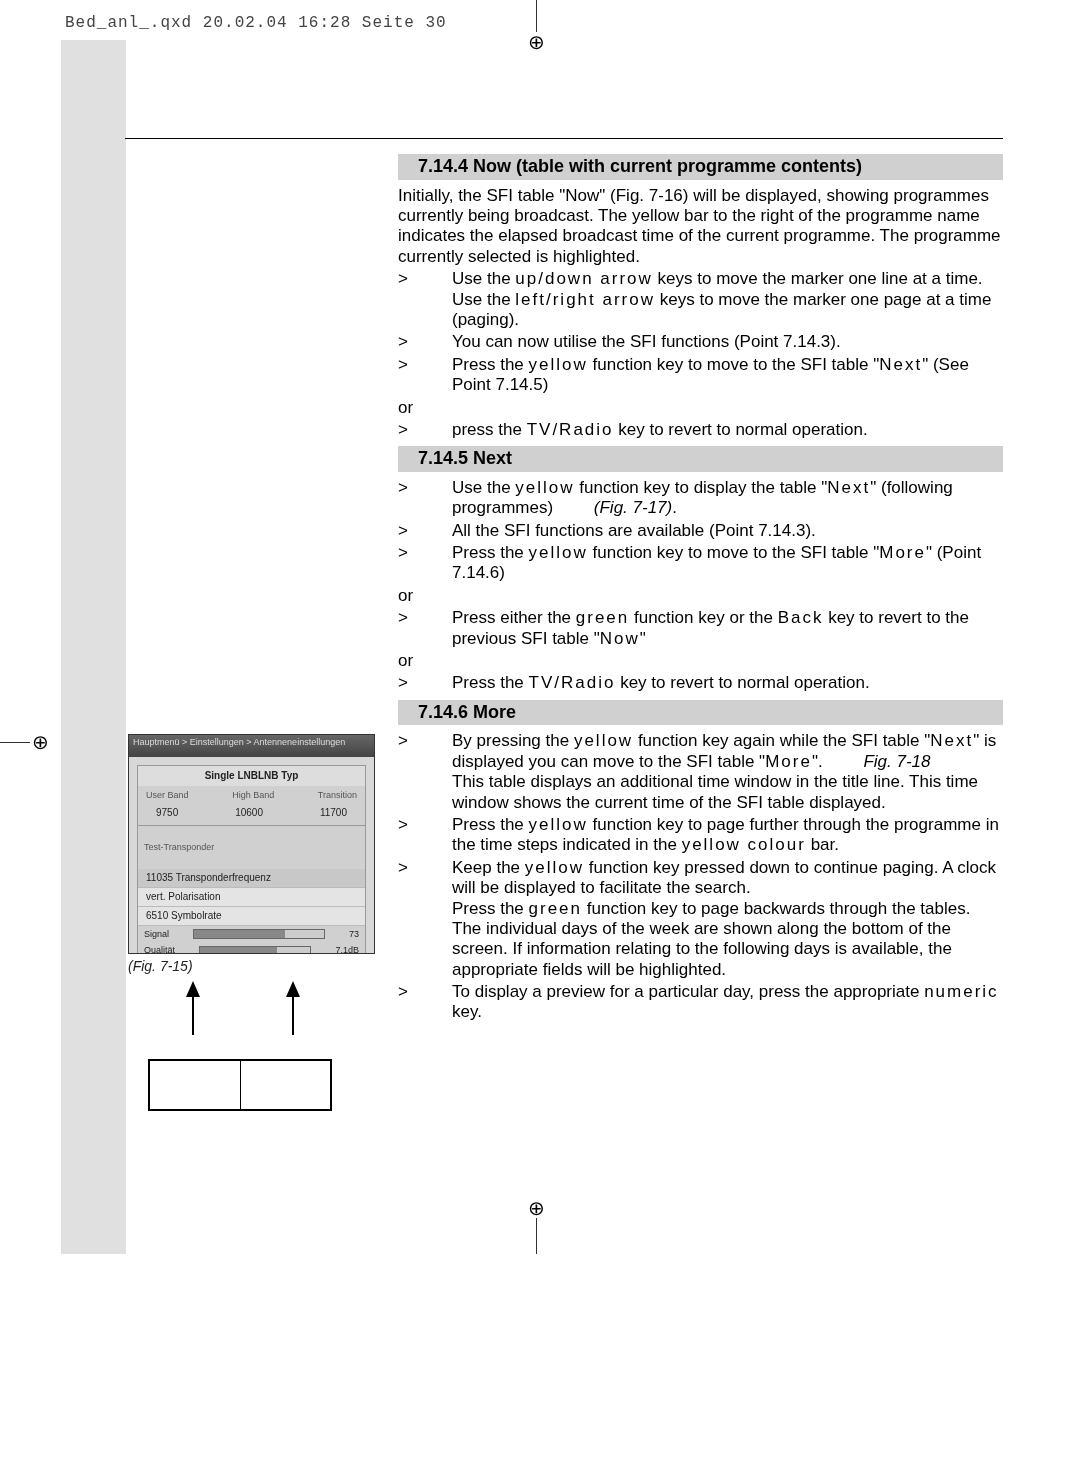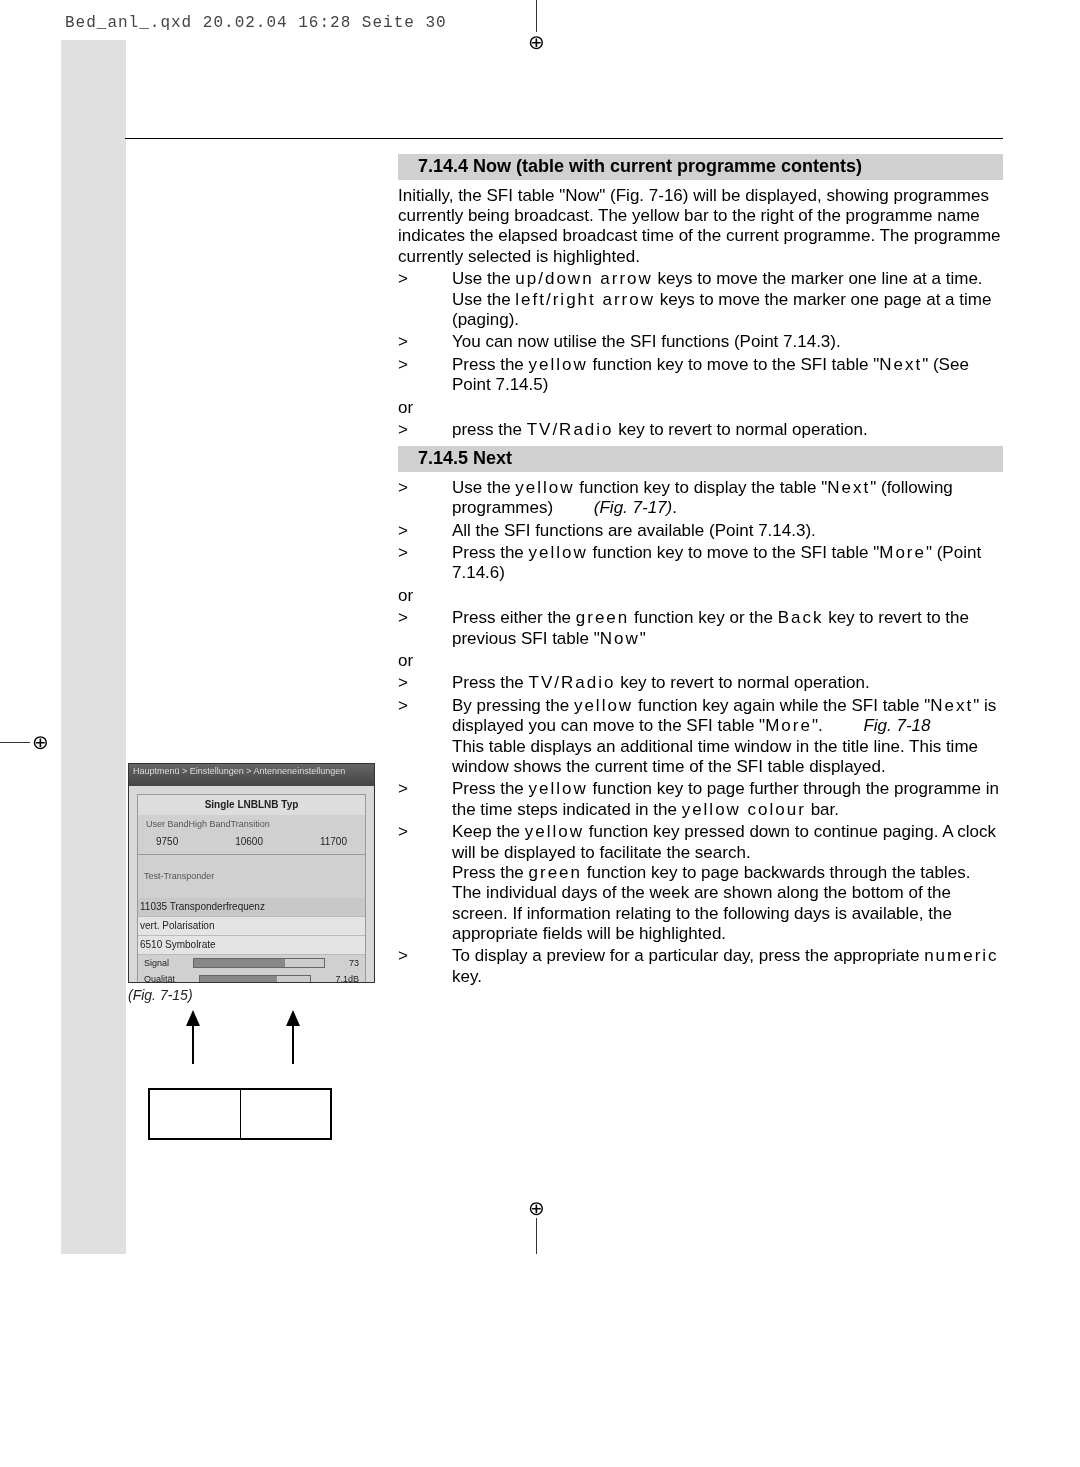--- a/index.html
+++ b/index.html
@@ -84,21 +84,21 @@
     font-size: 17px;
   }
   .content {
     position: absolute;
     top: 148px;
     left: 128px;
     width: 876px;
   }
   .figure-col {
     position: absolute;
-    top: 615px;
+    top: 586px;
     left: 0px;
     width: 250px;
   }
   .screenshot-box {
     width: 245px;
     height: 218px;
     background: #d8d8d8;
     border: 1px solid #333;
     position: relative;
     overflow: hidden;
@@ -111,21 +111,21 @@
     padding: 2px 4px;
   }
   .screenshot-box .inner {
     background: #d0d0d0;
     margin: 8px;
     border: 1px solid #999;
     font-size: 10px;
     color: #222;
   }
   .screenshot-box .row {
-    padding: 3px 2px;
+    padding: 3px 8px;
     border-bottom: 1px solid #bbb;
     background: #e4e4e4;
   }
   .screenshot-box .row.hl { background: #c8c8c8; }
   .screenshot-box .hdr {
     display: flex; justify-content: center;
     font-size: 10px; font-weight: bold;
     padding: 4px 2px; background: #ddd;
   }
   .screenshot-box .bars {
@@ -215,21 +215,21 @@
   <div class="content">
 
     <div class="figure-col">
       <div class="screenshot-box">
         <div class="titlebar">Hauptmenü &gt; Einstellungen &gt; Antenneneinstellungen</div>
         <div class="inner">
           <div class="hdr">
             <span>Single LNB</span>
             <span>LNB Typ</span>
           </div>
-          <div style="display:flex;padding:4px 8px;font-size:9px;color:#555;">
+          <div style="display:flex;justify-content:space-between;padding:4px 8px;font-size:9px;color:#555;">
             <span>User Band</span>
               <span>High Band</span>
               <span>Transition</span>
           </div>
           <div style="display:flex;justify-content:space-between;padding:2px 18px 6px;font-size:10px;">
             <span>9750</span>
               <span>10600</span>
               <span>11700</span>
           </div>
           <div style="border-top:1px solid #999;padding:16px 6px;font-size:9px;color:#555;">Test-Transponder</div>
@@ -297,20 +297,21 @@
         <div class="or-line">or</div>
         <div class="bullet-row">
           <div class="gt">&gt;</div>
           <div class="txt">Press either the <span class="spaced">green</span> function key or the <span class="spaced">Back</span> key to revert to the previous SFI table "<span class="spaced">Now</span>"</div>
         </div>
         <div class="or-line">or</div>
         <div class="bullet-row">
           <div class="gt">&gt;</div>
           <div class="txt">Press the <span class="spaced">TV/Radio</span> key to revert to normal operation.</div>
         </div>
+        <div class="sect-head">7.14.6 More</div>
         <div class="bullet-row">
           <div class="gt">&gt;</div>
           <div class="txt">By pressing the <span class="spaced">yellow</span> function key again while the SFI table "<span class="spaced">Next</span>" is displayed you can move to the SFI table "<span class="spaced">More</span>". <span class="fig-ref">Fig. 7-18</span><br>This table displays an additional time window in the title line. This time window shows the current time of the SFI table displayed.</div>
         </div>
         <div class="bullet-row">
           <div class="gt">&gt;</div>
           <div class="txt">Press the <span class="spaced">yellow</span> function key to page further through the programme in the time steps indicated in the <span class="spaced">yellow colour</span> bar.</div>
         </div>
         <div class="bullet-row">
           <div class="gt">&gt;</div>

